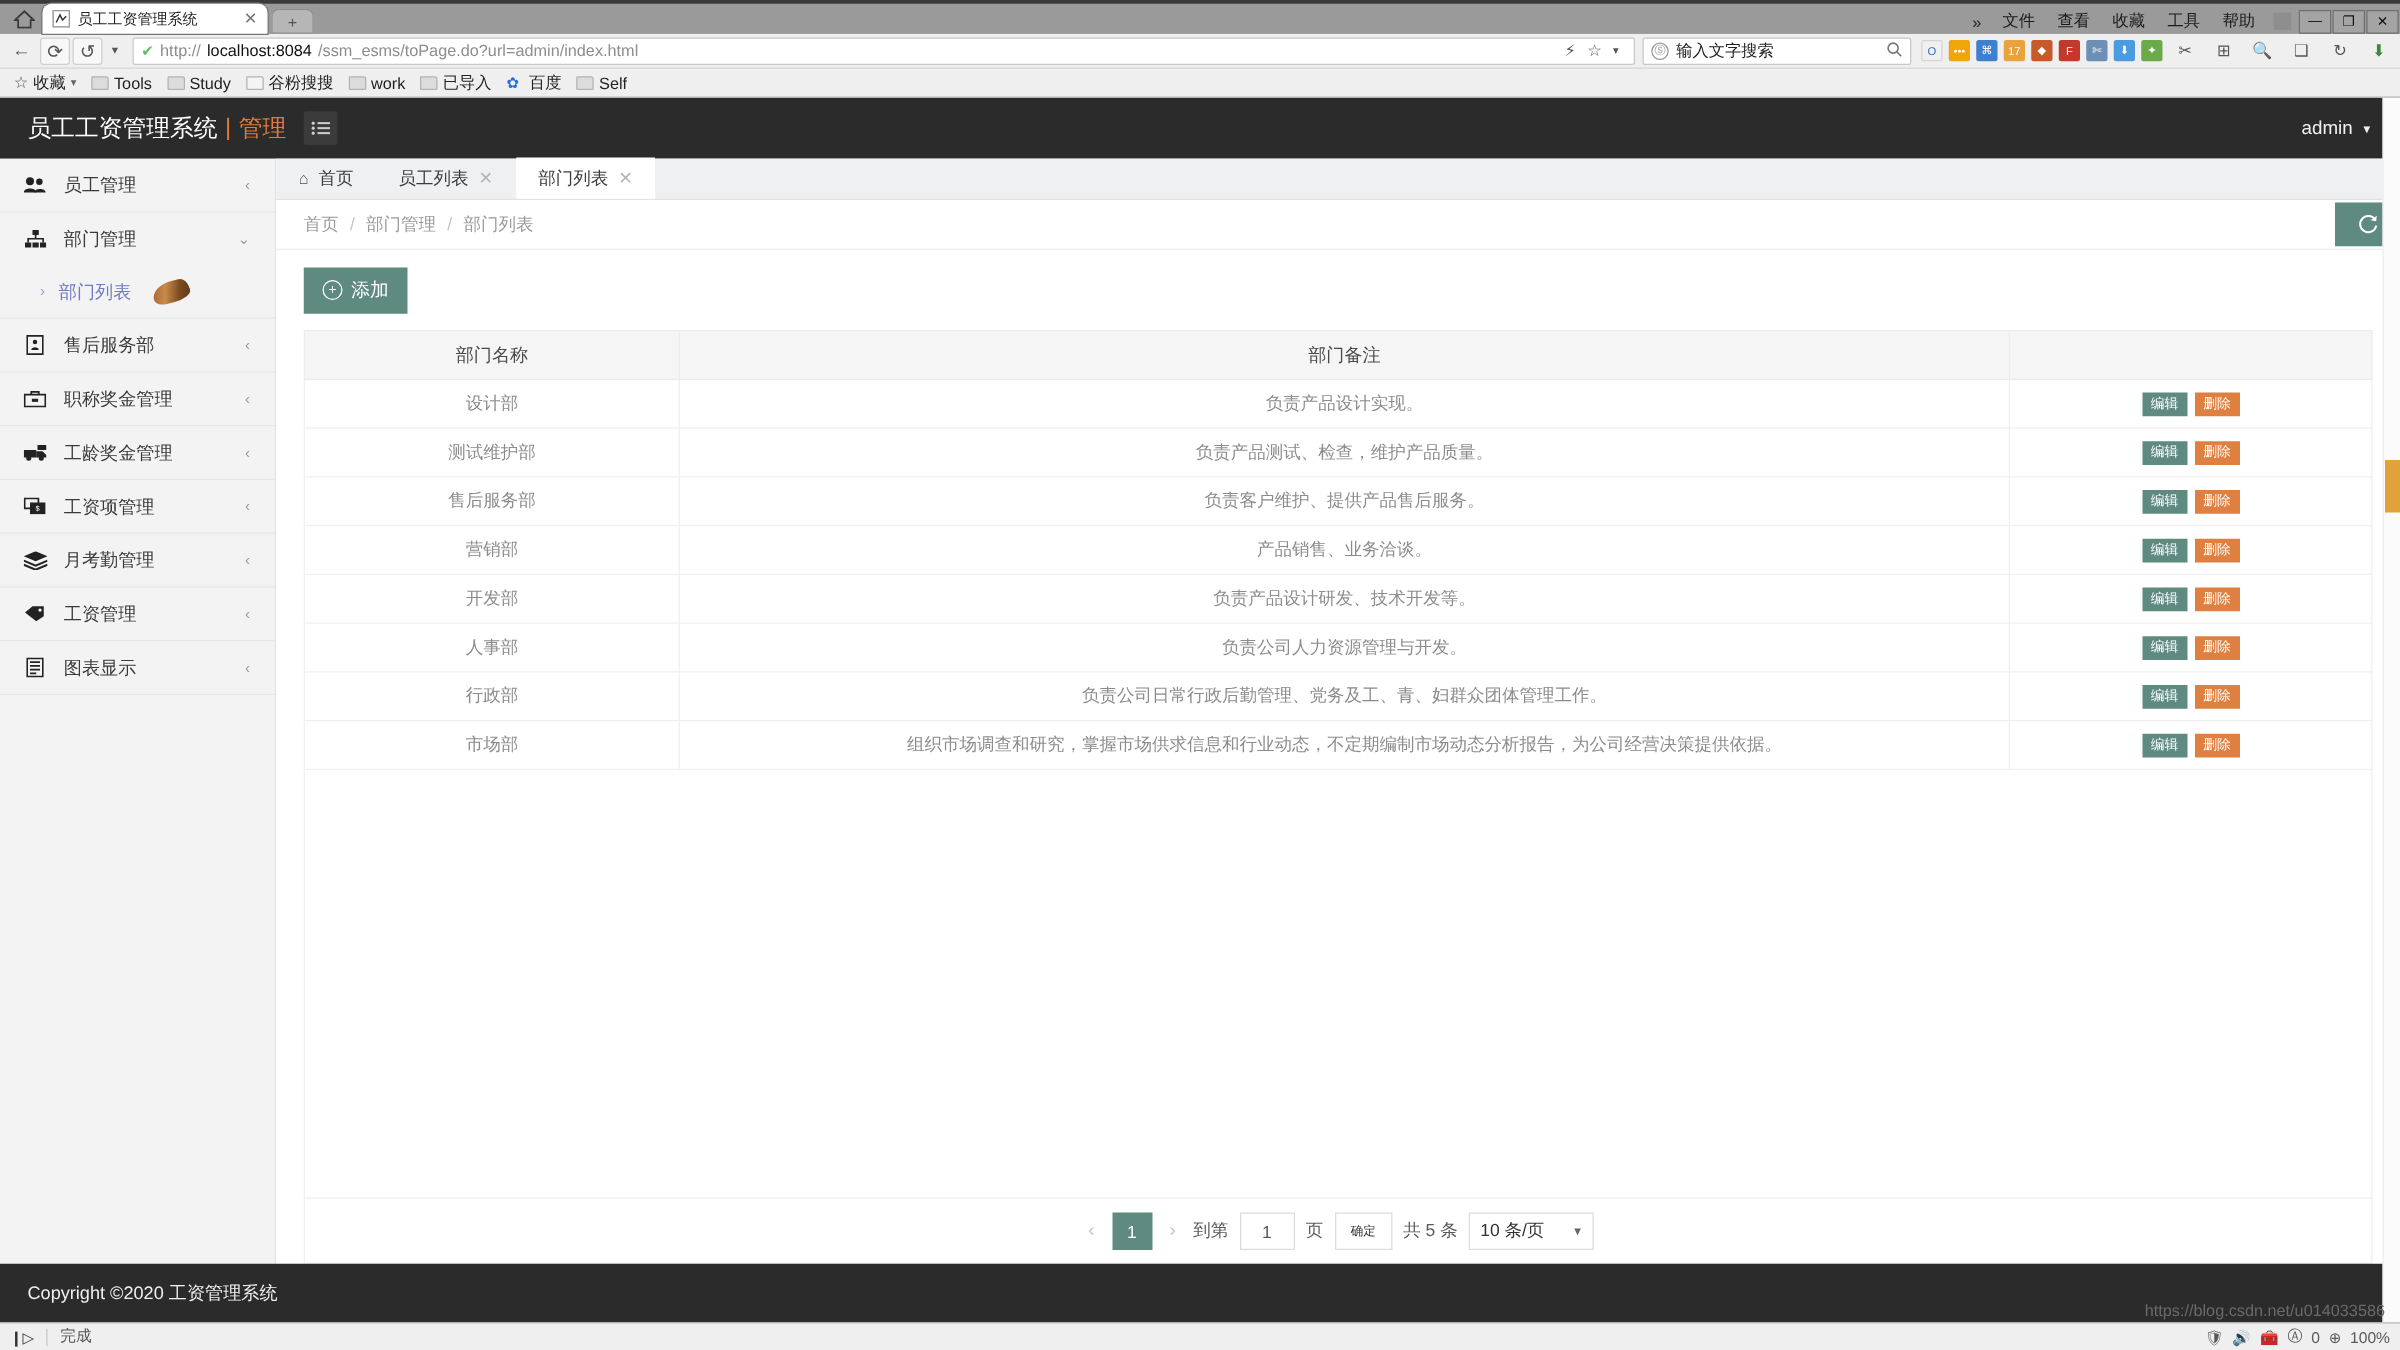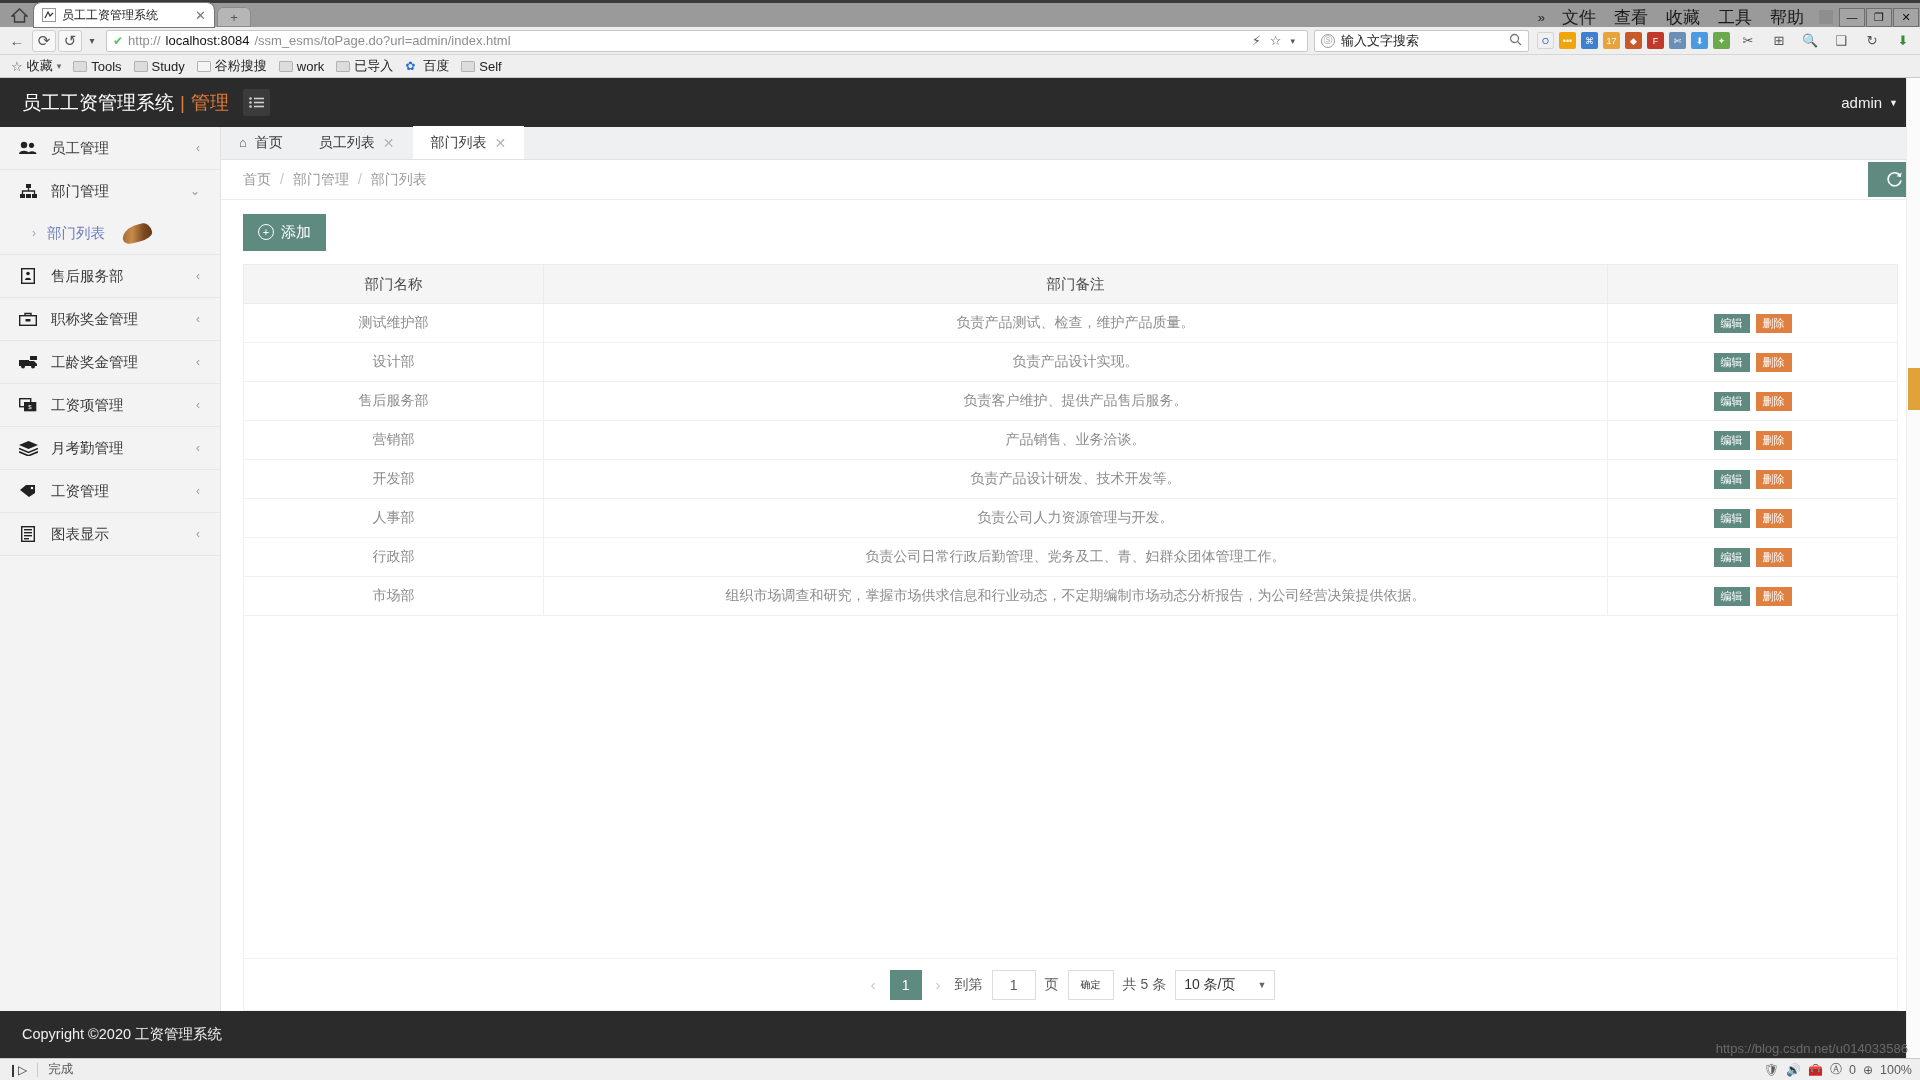--- a/index.html
+++ b/index.html
@@ -20,21 +20,21 @@
           padding:0 8px 0 8px; gap:6px; font-size:12px; color:#222; min-width:180px;
           box-shadow:0 0 0 1px #777; }
   .btab .favicon { width:14px; height:14px; background:#d8d8d8; border:1px solid #999; flex:none;
                    display:flex; align-items:center; justify-content:center; font-size:8px; color:#333; overflow:hidden;}
   .btab .btab-title { flex:1; white-space:nowrap; overflow:hidden; }
   .btab .btab-close { color:#777; font-size:13px; }
   .newtab { width:34px; height:20px; background:#b6b6b6; border-radius:6px 6px 0 0; margin-left:3px;
             display:flex; align-items:center; justify-content:center; color:#555; font-size:13px;
             box-shadow: inset 0 0 0 1px #8b8b8b;}
   .win-menu { position:absolute; right:0; top:2px; display:flex; align-items:center; gap:0; height:24px; }
-  .win-menu .mi { font-size:17px; color:#1a1a1a; padding:0 9px; }
+  .win-menu .mi { font-size:13px; color:#1a1a1a; padding:0 9px; }
   .win-menu .chev { font-size:13px; color:#222; padding:0 8px; }
   .shirt { width:14px; height:14px; background:#8e8e8e; margin:0 6px; }
   .wbtn { width:26px; height:19px; border:1px solid #6f6f6f; background:#a4a4a4; margin-right:1px;
           display:flex; align-items:center; justify-content:center; font-size:11px; color:#111; }
 
   .navbar { height:28px; background:#efefef; display:flex; align-items:center; padding:0 4px; gap:2px;
             border-bottom:1px solid #d6d6d6; }
   .navicon { width:26px; height:22px; display:flex; align-items:center; justify-content:center;
              font-size:15px; color:#555; }
   .navicon.boxed { border:1px solid #cfcfcf; background:#f7f7f7; border-radius:3px; width:24px; }
@@ -500,32 +500,32 @@
           <table class="dept">
             <thead>
               <tr>
                 <th class="col-name">部门名称</th>
                 <th>部门备注</th>
                 <th class="col-act"></th>
               </tr>
             </thead>
             <tbody id="tbody">
                 <tr>
+                  <td class="name col-name">设计部</td>
+                  <td>负责产品设计实现。</td>
+                  <td class="col-act">
+                    <span class="act-cell">
+                      <button class="mini edit">编辑</button>
+                      <button class="mini del">删除</button>
+                    </span>
+                  </td>
+                </tr>
+                <tr>
                   <td class="name col-name">测试维护部</td>
                   <td>负责产品测试、检查，维护产品质量。</td>
-                  <td class="col-act">
-                    <span class="act-cell">
-                      <button class="mini edit">编辑</button>
-                      <button class="mini del">删除</button>
-                    </span>
-                  </td>
-                </tr>
-                <tr>
-                  <td class="name col-name">设计部</td>
-                  <td>负责产品设计实现。</td>
                   <td class="col-act">
                     <span class="act-cell">
                       <button class="mini edit">编辑</button>
                       <button class="mini del">删除</button>
                     </span>
                   </td>
                 </tr>
                 <tr>
                   <td class="name col-name">售后服务部</td>
                   <td>负责客户维护、提供产品售后服务。</td>

